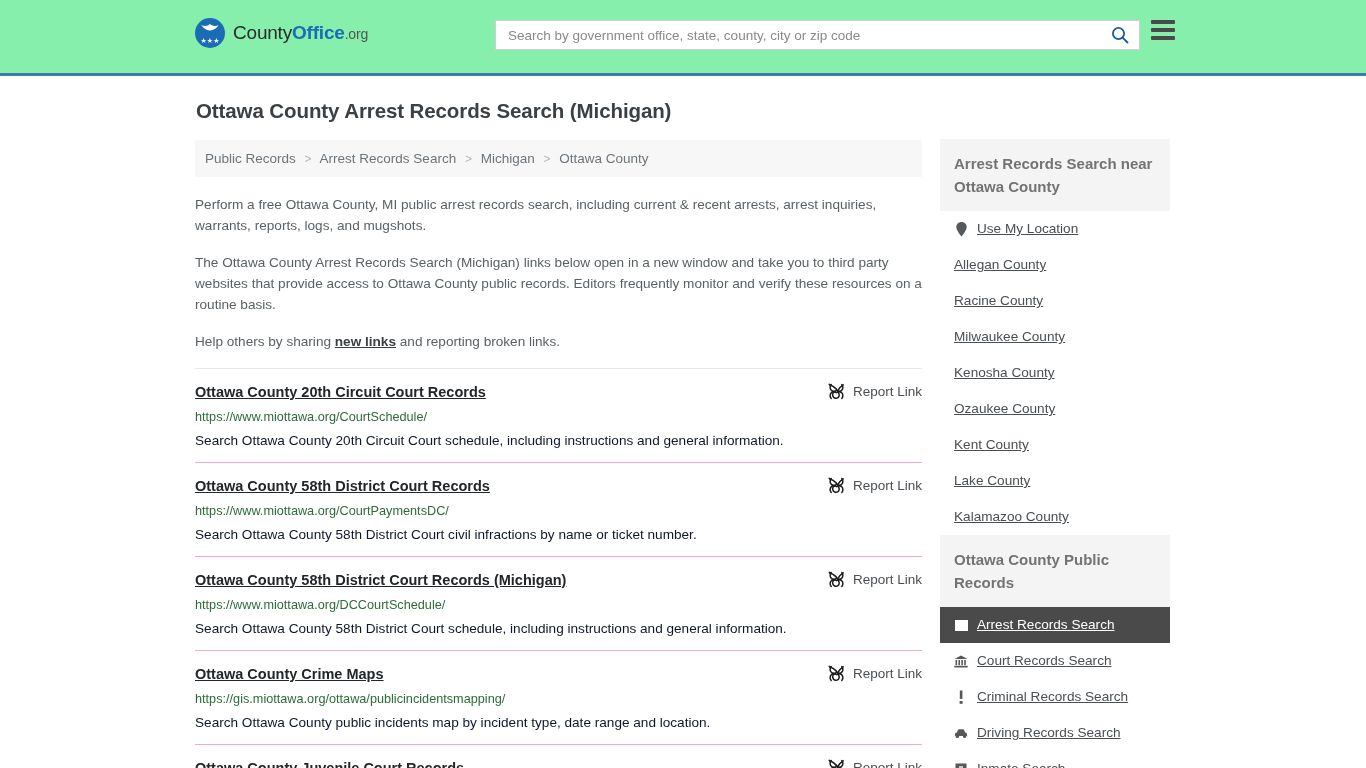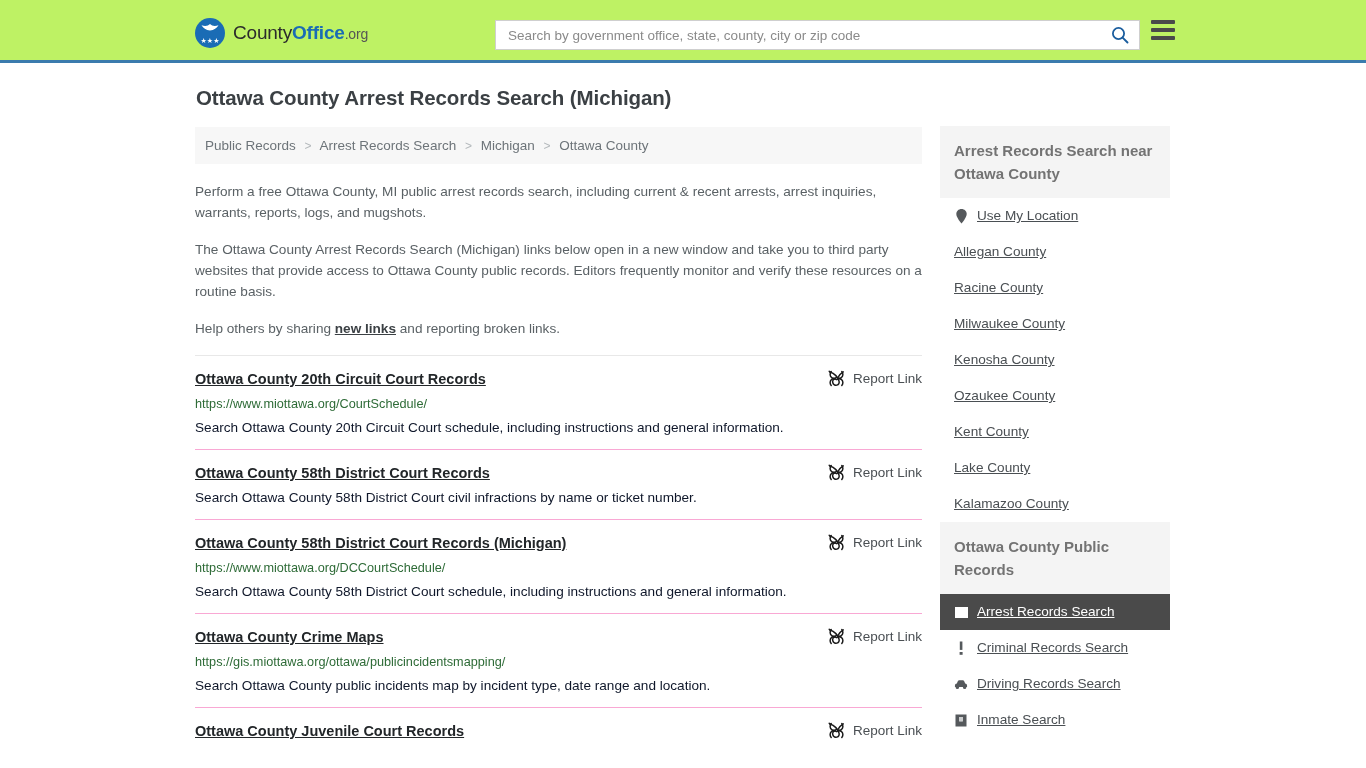--- a/index.html
+++ b/index.html
@@ -7,22 +7,22 @@
     margin: 0; padding: 0;
     width: 1366px; height: 768px;
     overflow: hidden;
     background: #ffffff;
     font-family: "Liberation Sans", sans-serif;
     color: #555b5f;
   }
 
   
   #site-header {
-    height: 63px;
-    background: #bef264;
+    height: 76px;
+    background: #86efac;
     border-bottom: 3px solid #3b7bad;
     display: flex;
     align-items: center;
     position: relative;
   }
   .logo-wrap {
     display: flex;
     align-items: center;
     position: absolute;
     left: 195px;
@@ -335,20 +335,21 @@
                 <g stroke="#1b1b1b" stroke-width="1.5" fill="none" stroke-linecap="round">
                   <path d="M3.2 1.6 C1.6 3.4, 1.8 6.2, 3.7 7.6 C5.1 8.6, 6.9 8.5, 8.2 7.5"></path>
                   <path d="M13.8 15.4 C15.4 13.6, 15.2 10.8, 13.3 9.4 C11.9 8.4, 10.1 8.5, 8.8 9.5"></path>
                   <path d="M13.8 1.6 C15.4 3.4, 15.2 6.2, 13.3 7.6 C11.9 8.6, 10.1 8.5, 8.8 7.5"></path>
                   <path d="M3.2 15.4 C1.6 13.6, 1.8 10.8, 3.7 9.4 C5.1 8.4, 6.9 8.5, 8.2 9.5"></path>
                 </g>
               </svg>
               <span class="rl-text">Report Link</span>
             </span>
           </div>
+          <div class="result-url">https://www.miottawa.org/CourtPaymentsDC/</div>
           <div class="result-desc">Search Ottawa County 58th District Court civil infractions by name or ticket number.</div>
         </div>
         <div class="result">
           <div class="result-head">
             <a class="result-title" href="#">Ottawa County 58th District Court Records (Michigan)</a>
             <span class="report-link">
               <svg class="broken-link-icon" width="17" height="17" viewBox="0 0 17 17">
                 <path d="M2 2 C6.5 3.5, 9.5 6.5, 11 11 C11.6 12.8, 10.7 14.6, 8.9 15.1 C7.1 15.6, 5.3 14.6, 4.8 12.8 C4.2 11, 5.2 9.2, 7 8.7" fill="none" stroke="#1b1b1b" stroke-width="1.5" stroke-linecap="round"></path>
                 <path d="M15 2 C10.5 3.5, 7.5 6.5, 6 11 C5.4 12.8, 6.3 14.6, 8.1 15.1" fill="none" stroke="#1b1b1b" stroke-width="1.5" stroke-linecap="round" opacity="0"></path>
                 <path d="M15.2 1.8 C13 3.2, 11.2 5.1, 10 7.3" fill="none" stroke="#1b1b1b" stroke-width="1.5" stroke-linecap="round"></path>
@@ -486,20 +487,35 @@
                 <svg width="13" height="13" viewBox="0 0 13 13">
                   <rect x="0.5" y="1.5" width="12" height="10" fill="#ffffff" stroke="#ffffff" stroke-width="1"></rect>
                 </svg>
               </span>
               <span class="lbl">Arrest Records Search</span>
             </a>
           </li>
           <li>
             <a class="side-link" href="#">
               <span class="side-ico">
+                <svg width="14" height="13" viewBox="0 0 14 13">
+                  <polygon points="7,0.5 13.5,4 0.5,4" fill="#55595c"></polygon>
+                  <rect x="1.5" y="5" width="1.6" height="5.2" fill="#55595c"></rect>
+                  <rect x="4.4" y="5" width="1.6" height="5.2" fill="#55595c"></rect>
+                  <rect x="7.3" y="5" width="1.6" height="5.2" fill="#55595c"></rect>
+                  <rect x="10.2" y="5" width="1.6" height="5.2" fill="#55595c"></rect>
+                  <rect x="0.3" y="10.8" width="13.4" height="1.7" fill="#55595c"></rect>
+                </svg>
+              </span>
+              <span class="lbl">Court Records Search</span>
+            </a>
+          </li>
+          <li>
+            <a class="side-link" href="#">
+              <span class="side-ico">
                 <svg width="6" height="14" viewBox="0 0 6 14">
                   <rect x="1.8" y="0.5" width="2.6" height="8.4" fill="#55595c"></rect>
                   <rect x="1.6" y="11" width="3" height="2.8" fill="#55595c"></rect>
                 </svg>
               </span>
               <span class="lbl">Criminal Records Search</span>
             </a>
           </li>
           <li>
             <a class="side-link" href="#">

